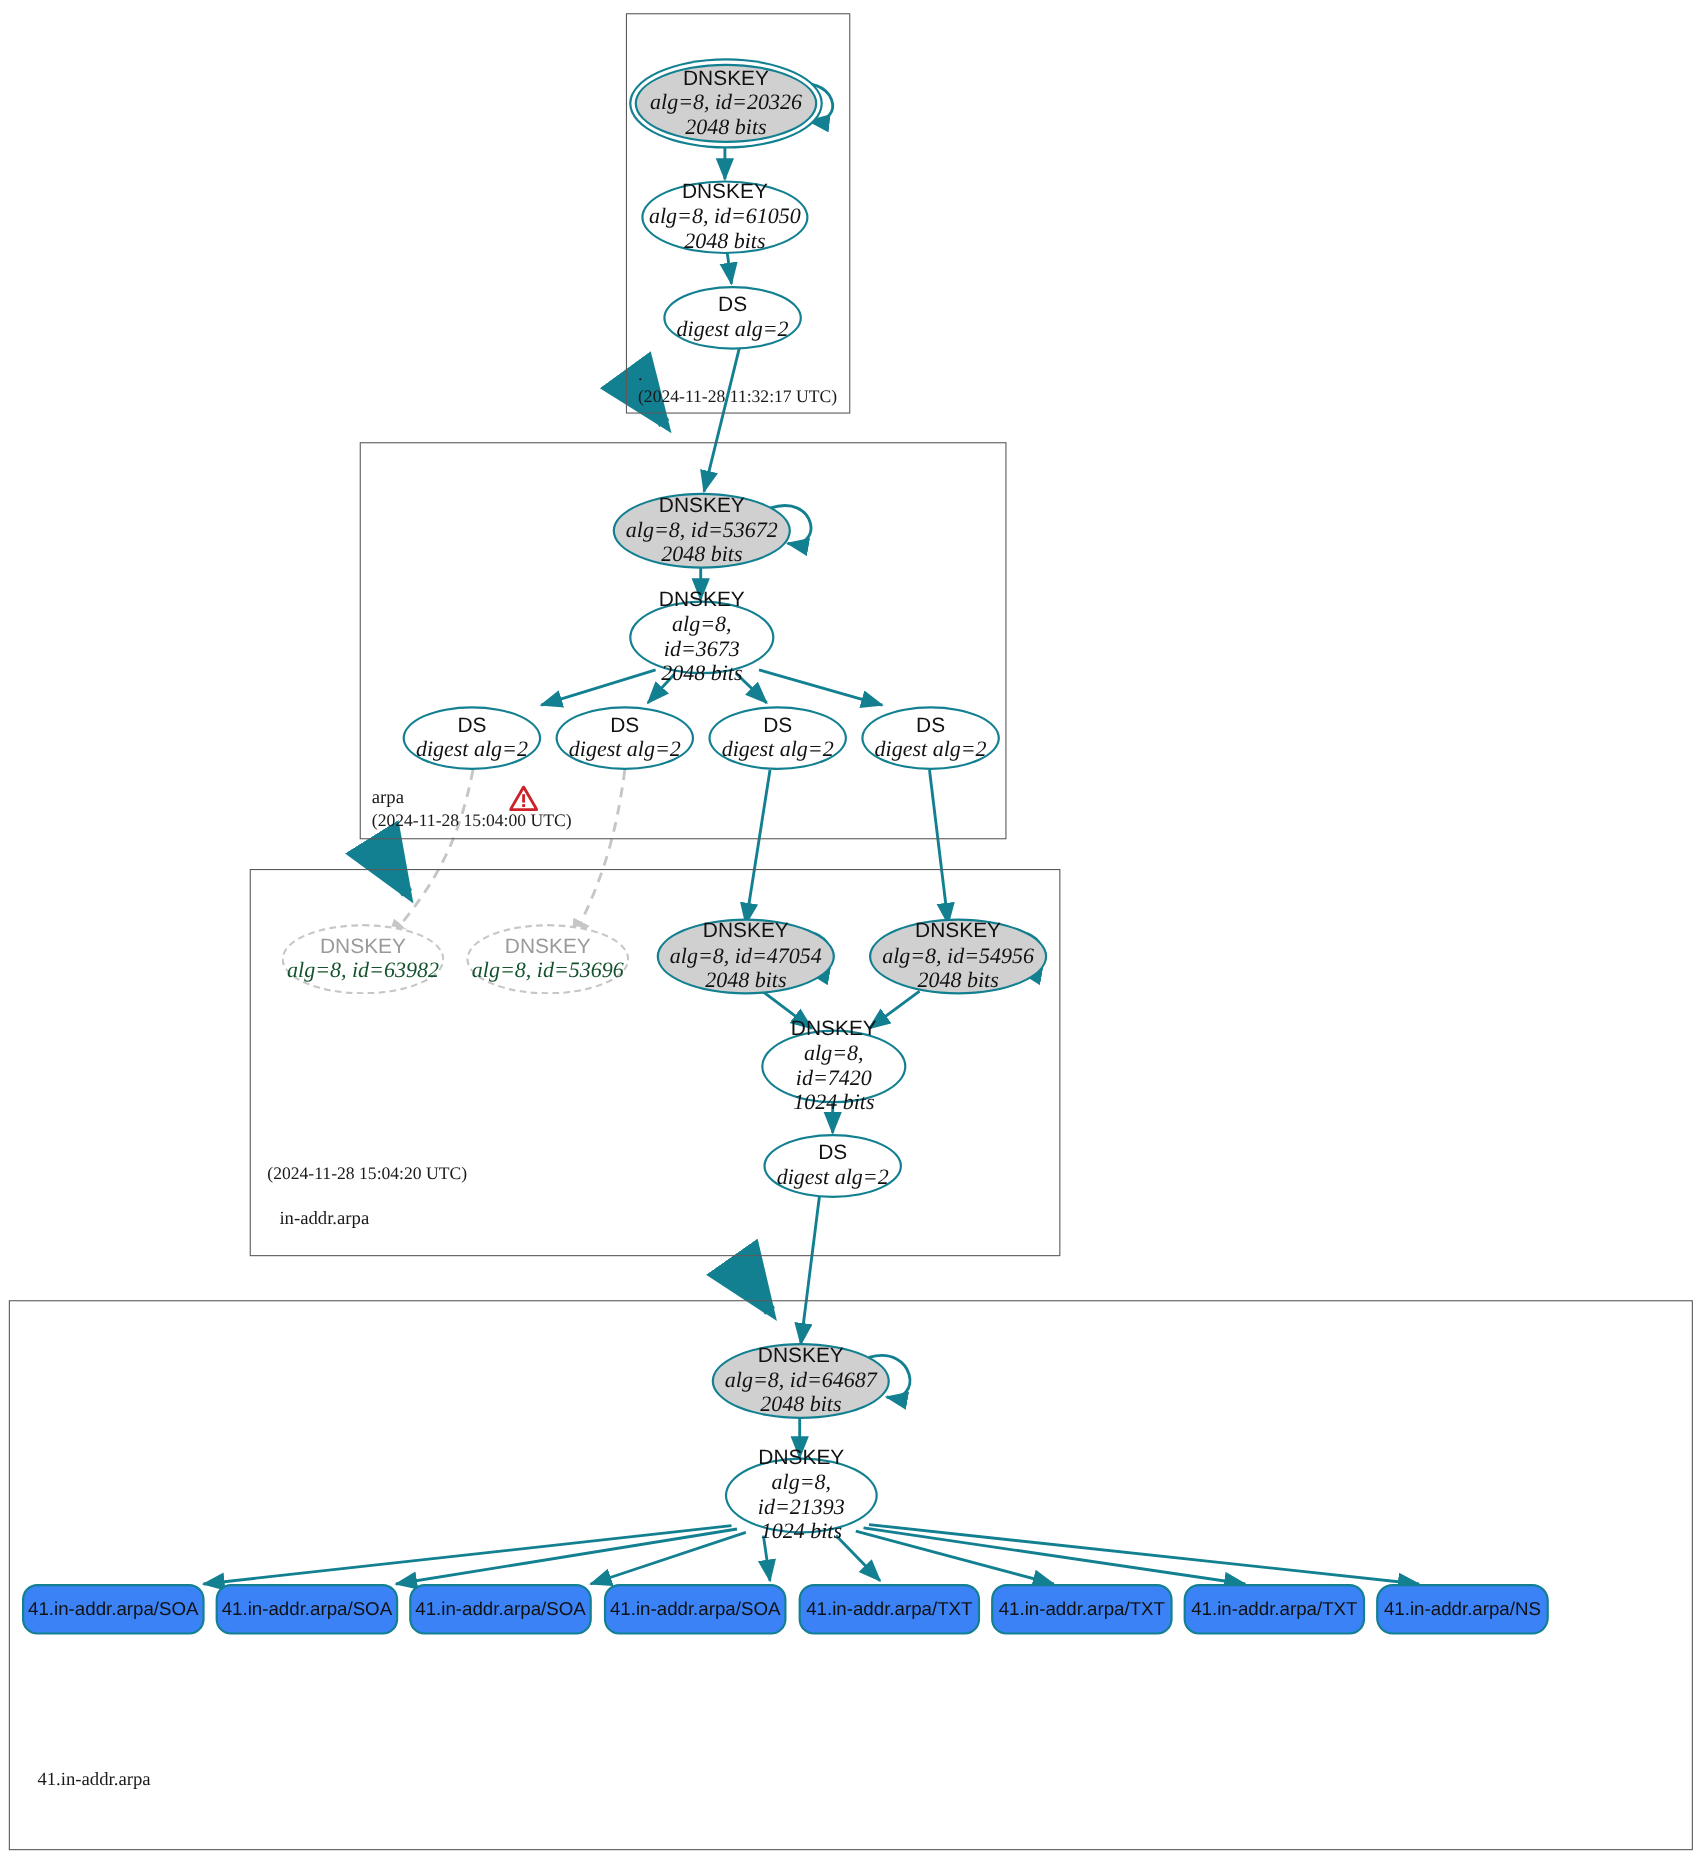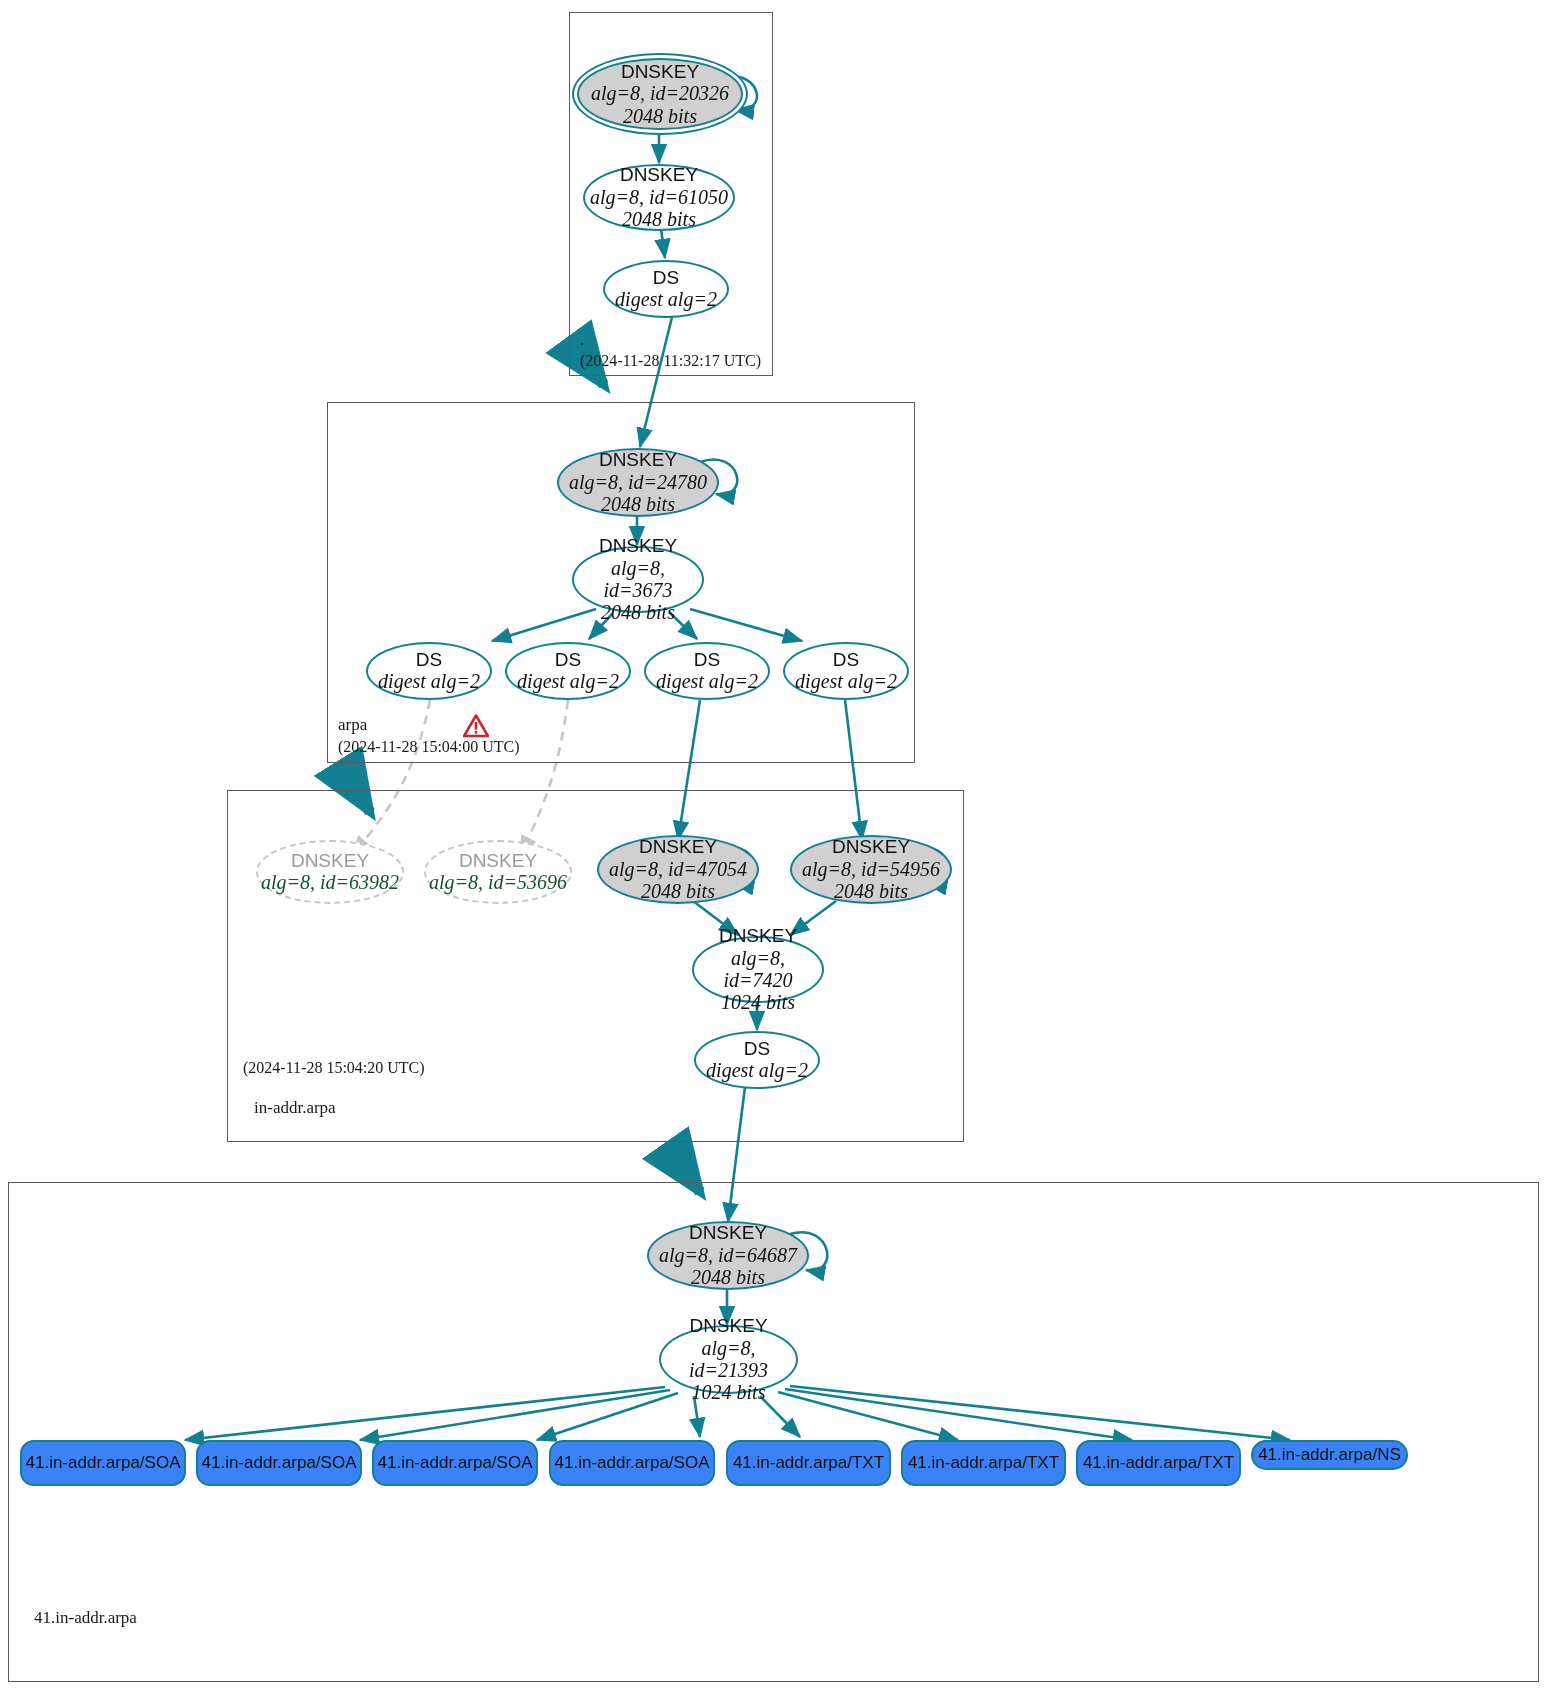--- a/index.html
+++ b/index.html
@@ -218,21 +218,21 @@
     <span class="t3">2048 bits</span>
   </div>
 
   <div class="node ellipse" style="left:603px; top:260px; width:126px; height:58px;">
     <span class="t1">DS</span>
     <span class="t2">digest alg=2</span>
   </div>
 
   <div class="node ellipse filled" style="left:557px; top:448px; width:162px; height:69px;">
     <span class="t1">DNSKEY</span>
-    <span class="t2">alg=8, id=24780</span>
+    <span class="t2">alg=8, id=53672</span>
     <span class="t3">2048 bits</span>
   </div>
 
   <div class="node ellipse" style="left:572px; top:546px; width:132px; height:67px;">
     <span class="t1">DNSKEY</span>
     <span class="t2">alg=8, id=3673</span>
     <span class="t3">2048 bits</span>
   </div>
 
   <div class="node ellipse" style="left:366px; top:642px; width:126px; height:58px;">
@@ -295,15 +295,15 @@
     <span class="t3">1024 bits</span>
   </div>
 
   <div class="rrset" style="left:20px; top:1440px; width:166px; height:46px;">41.in-addr.arpa/SOA</div>
   <div class="rrset" style="left:196px; top:1440px; width:166px; height:46px;">41.in-addr.arpa/SOA</div>
   <div class="rrset" style="left:372px; top:1440px; width:166px; height:46px;">41.in-addr.arpa/SOA</div>
   <div class="rrset" style="left:549px; top:1440px; width:166px; height:46px;">41.in-addr.arpa/SOA</div>
   <div class="rrset" style="left:726px; top:1440px; width:165px; height:46px;">41.in-addr.arpa/TXT</div>
   <div class="rrset" style="left:901px; top:1440px; width:165px; height:46px;">41.in-addr.arpa/TXT</div>
   <div class="rrset" style="left:1076px; top:1440px; width:165px; height:46px;">41.in-addr.arpa/TXT</div>
-  <div class="rrset" style="left:1251px; top:1440px; width:157px; height:30px;border-radius:15px;">41.in-addr.arpa/NS</div>
+  <div class="rrset" style="left:1251px; top:1440px; width:157px; height:46px;border-radius:15px;">41.in-addr.arpa/NS</div>
 
 </div>
 
 </body></html>

